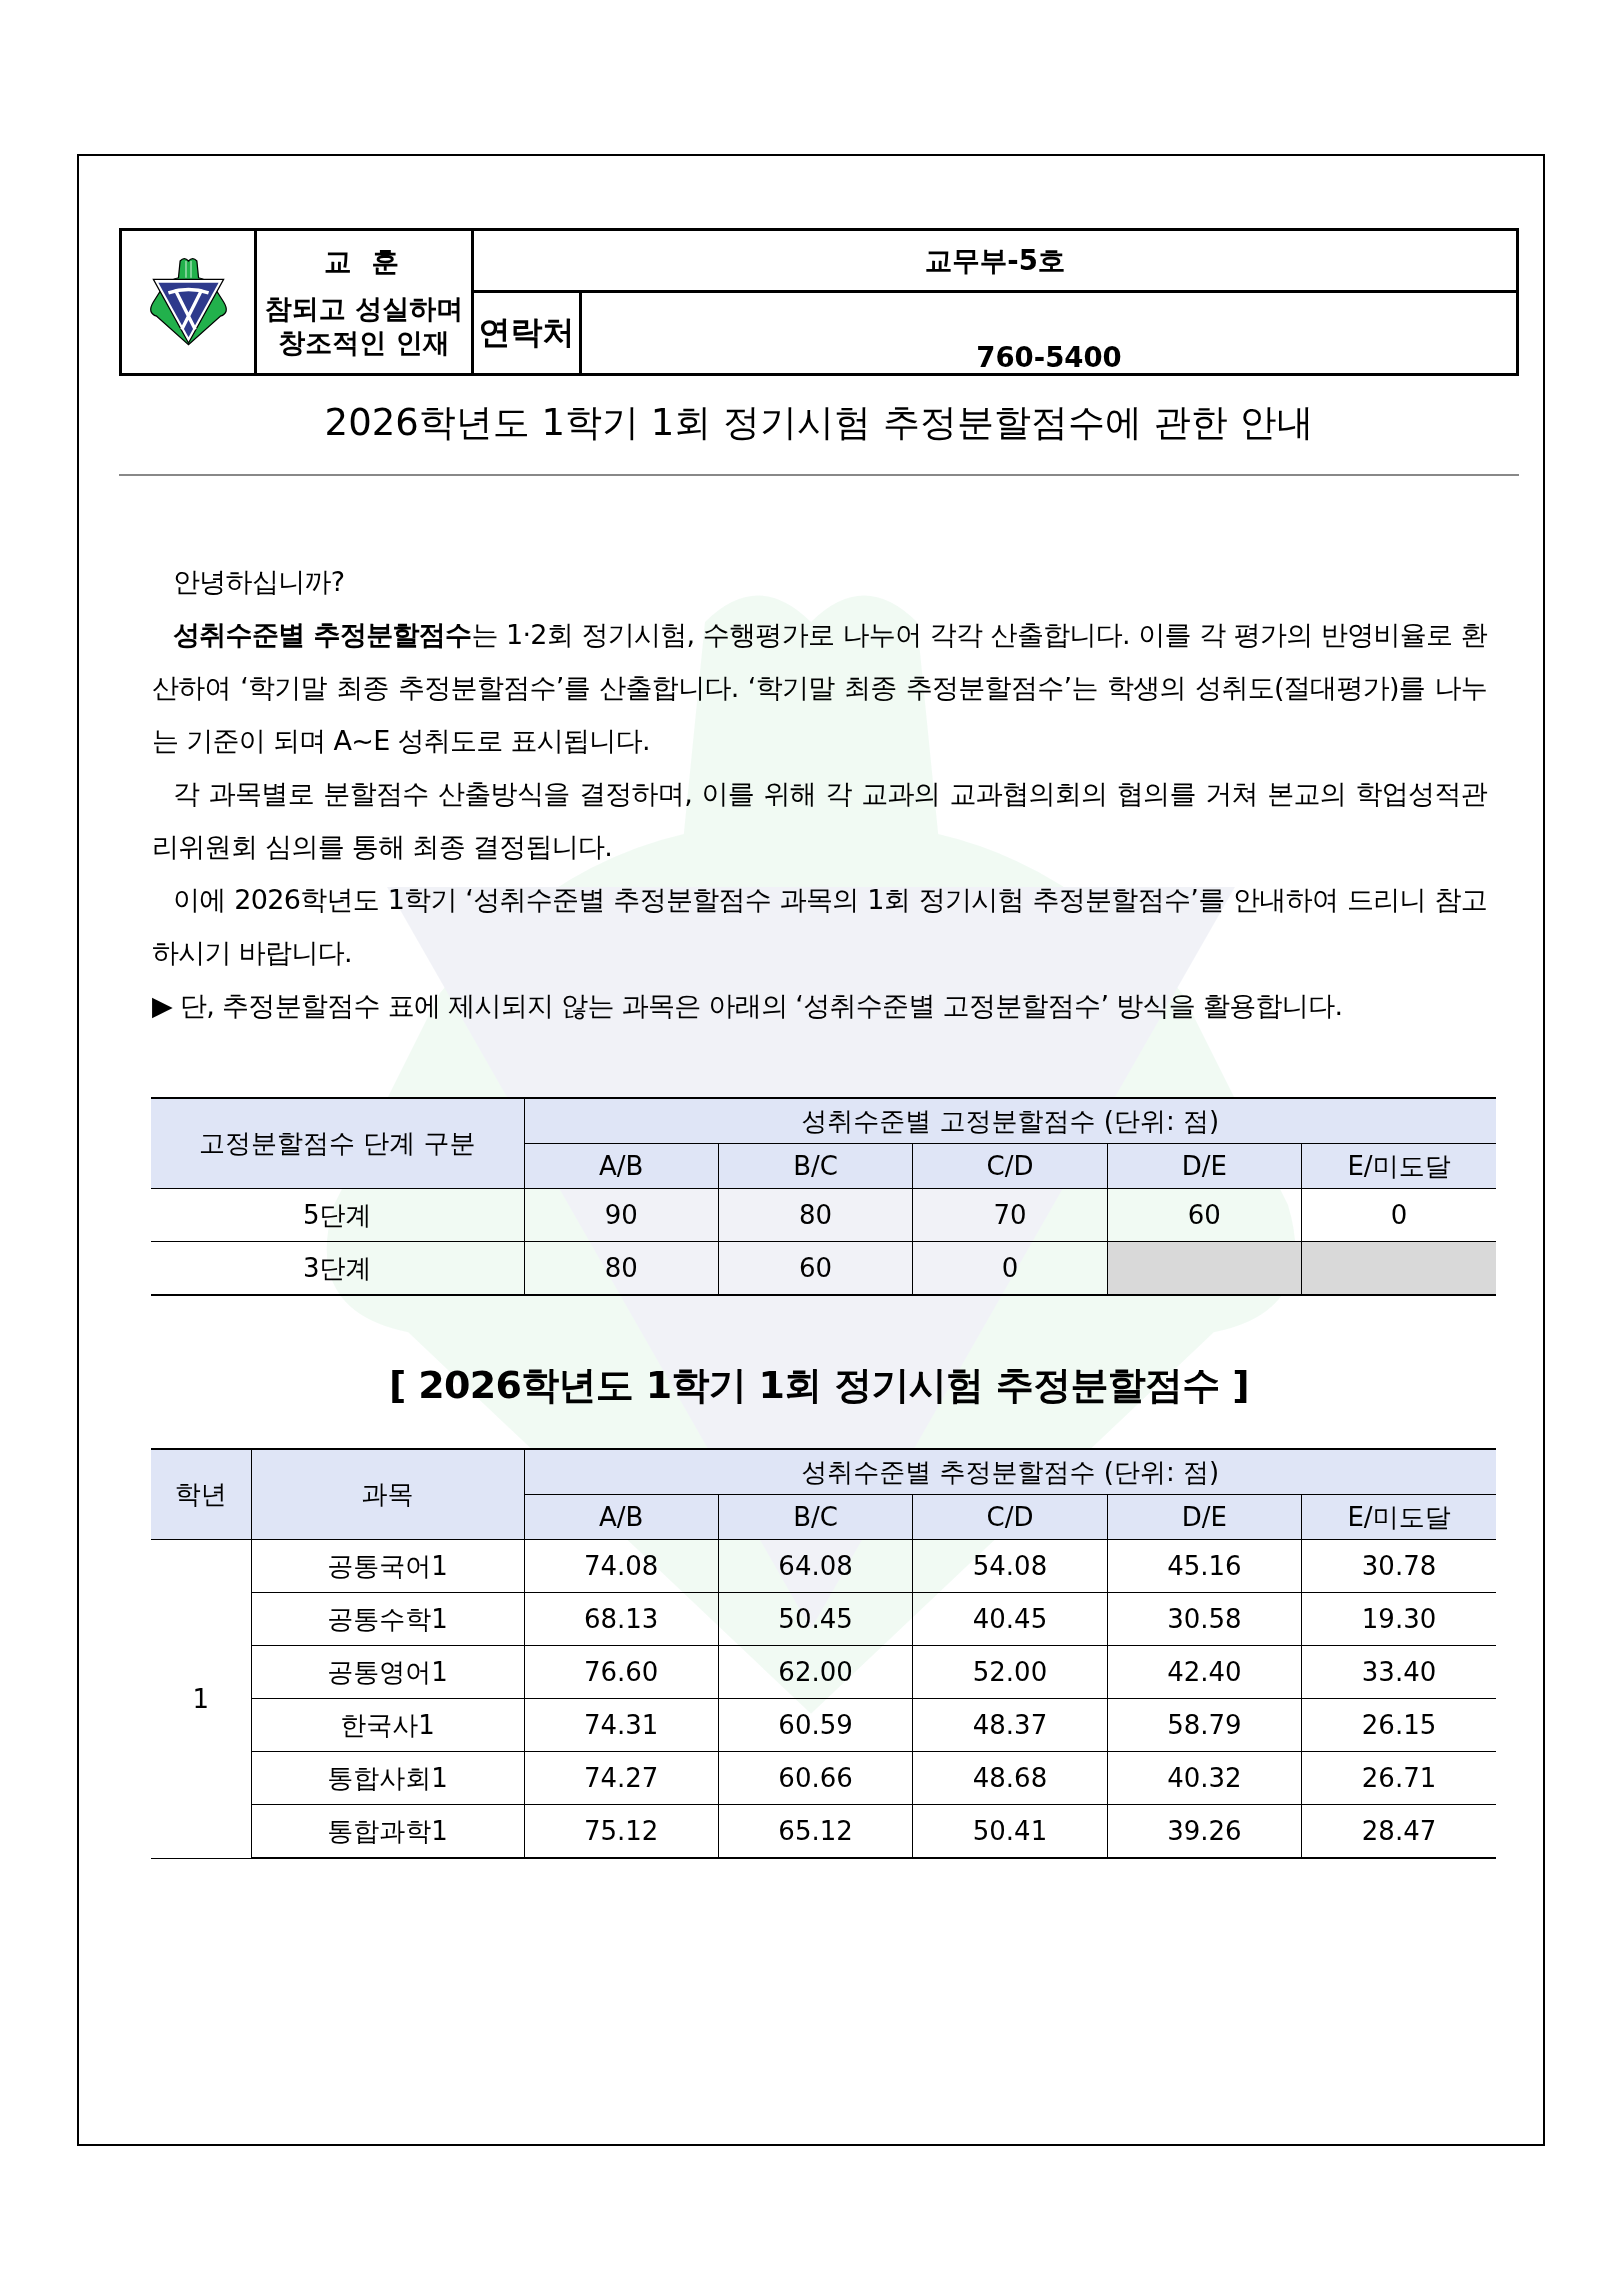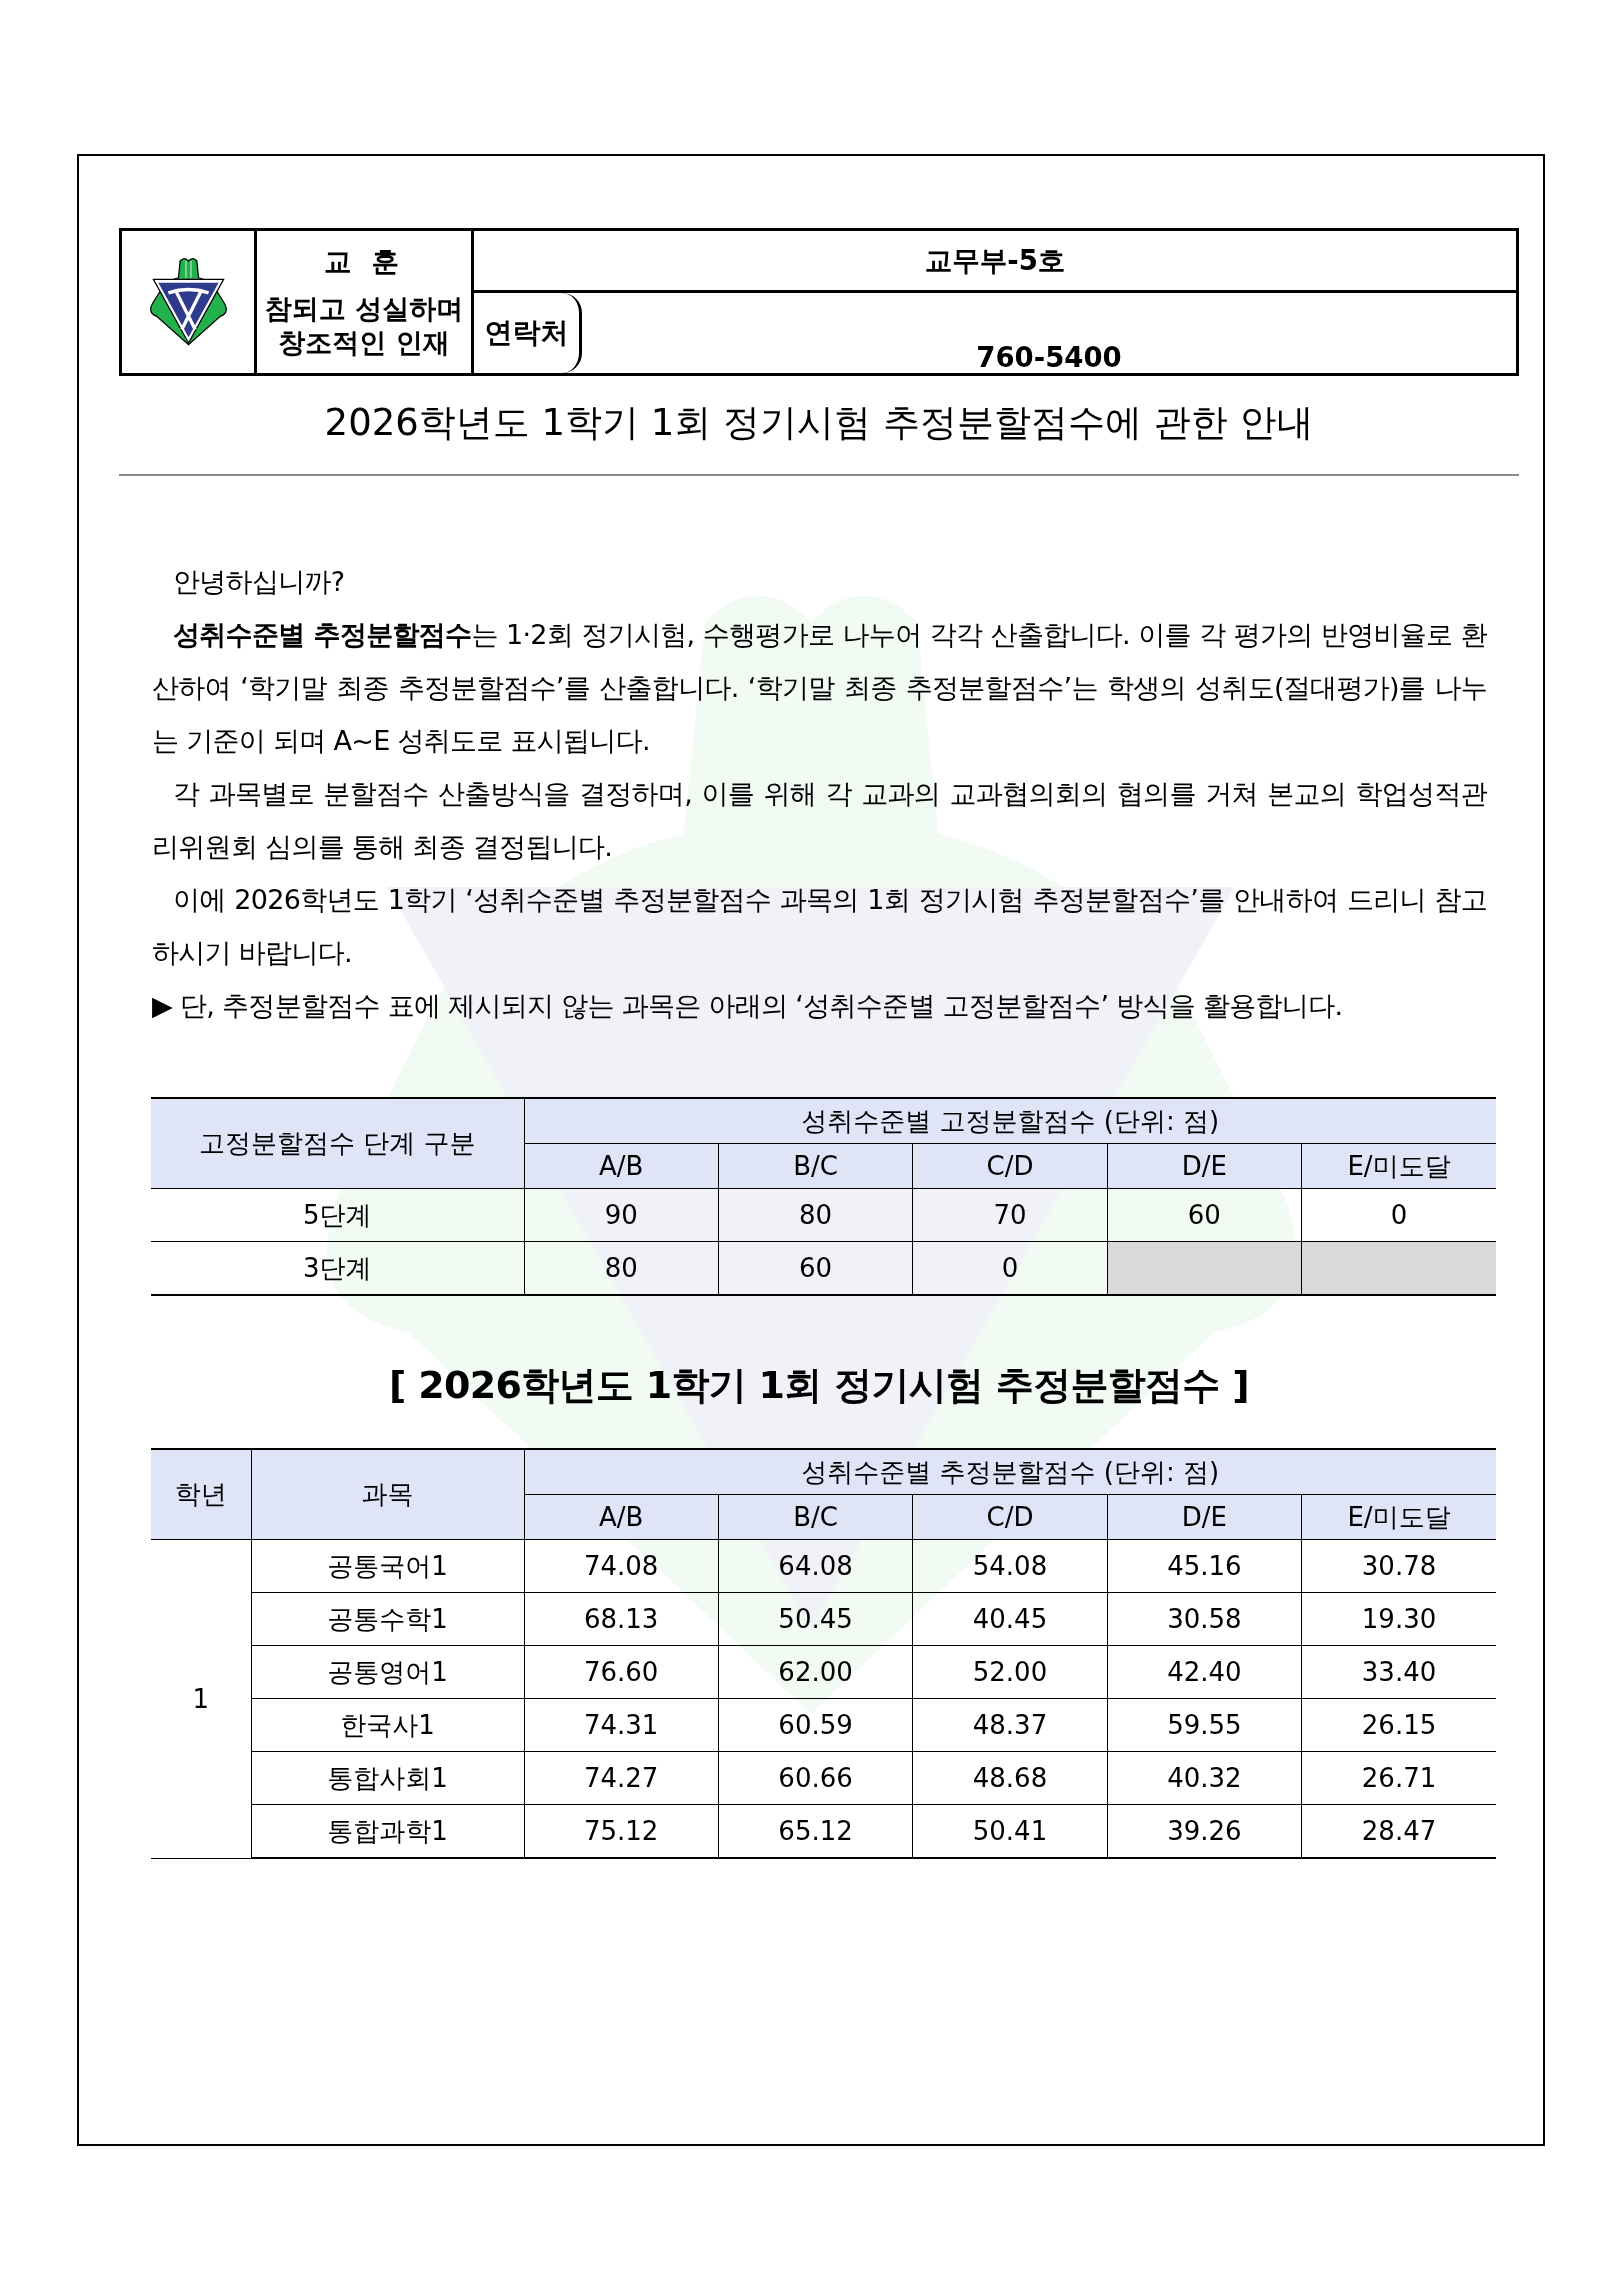--- a/index.html
+++ b/index.html
@@ -11,21 +11,21 @@
   .logo-cell{width:135px;}
   .motto-cell{width:217px;font-weight:bold;}
   .motto-title{font-size:27.5px;letter-spacing:5.2px;margin-bottom:11.8px;}
   .motto-line{font-size:27px;line-height:34px;}
   .title-cell{width:792px;}
   .big-title{font-size:77px;font-weight:bold;letter-spacing:39px;margin-left:39px;line-height:98px;}
   .addr{font-size:21.6px;font-weight:bold;white-space:nowrap;letter-spacing:-1.3px;transform:scaleX(0.86);transform-origin:center;margin-top:2.6px;}
   .right-cell{flex:1;border-right:none;justify-content:flex-start;align-items:stretch;}
   .issue{height:71px;border-bottom:3.9px solid #000;display:flex;align-items:center;justify-content:center;font-size:27.5px;font-weight:bold;}
   .contact{flex:1;display:flex;}
-  .contact-label{width:105px;border-right:3.9px solid #000;display:flex;align-items:center;justify-content:center;font-size:28px;font-weight:bold;border-radius:20px;}
+  .contact-label{width:105px;border-right:3.9px solid #000;display:flex;align-items:center;justify-content:center;font-size:32px;font-weight:bold;}
   .contact-value{flex:1;display:flex;align-items:center;justify-content:center;font-size:27.5px;font-weight:bold;margin-top:48px;}
   .subject{position:absolute;left:119px;top:393px;width:1400px;text-align:center;font-size:37px;line-height:59px;}
   .subject-rule{position:absolute;left:119px;top:474px;width:1400px;height:2px;background:#888;}
   .body{position:absolute;left:152px;top:555px;width:1335px;font-size:27px;line-height:53px;letter-spacing:-0.7px;}
   .body p{margin:0;text-align:justify;text-align-last:left;}
   .indent{text-indent:21px;}
   .bold{font-weight:bold;}
   table{border-collapse:collapse;position:absolute;table-layout:fixed;font-size:26px;text-align:center;}
   td,th{font-weight:normal;border:1px solid #000;padding:0;}
   .hd{background:#dfe5f6;}
@@ -174,21 +174,21 @@
     <td>62.00</td>
     <td>52.00</td>
     <td>42.40</td>
     <td>33.40</td>
   </tr>
   <tr class="d">
     <td style="border-left:1px solid #000">한국사1</td>
     <td>74.31</td>
     <td>60.59</td>
     <td>48.37</td>
-    <td>59.55</td>
+    <td>58.79</td>
     <td>26.15</td>
   </tr>
   <tr class="d">
     <td style="border-left:1px solid #000">통합사회1</td>
     <td>74.27</td>
     <td>60.66</td>
     <td>48.68</td>
     <td>40.32</td>
     <td>26.71</td>
   </tr>

